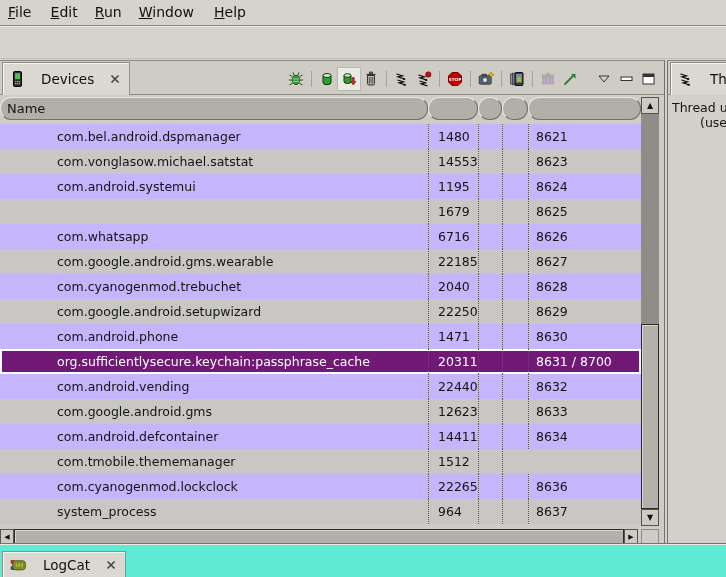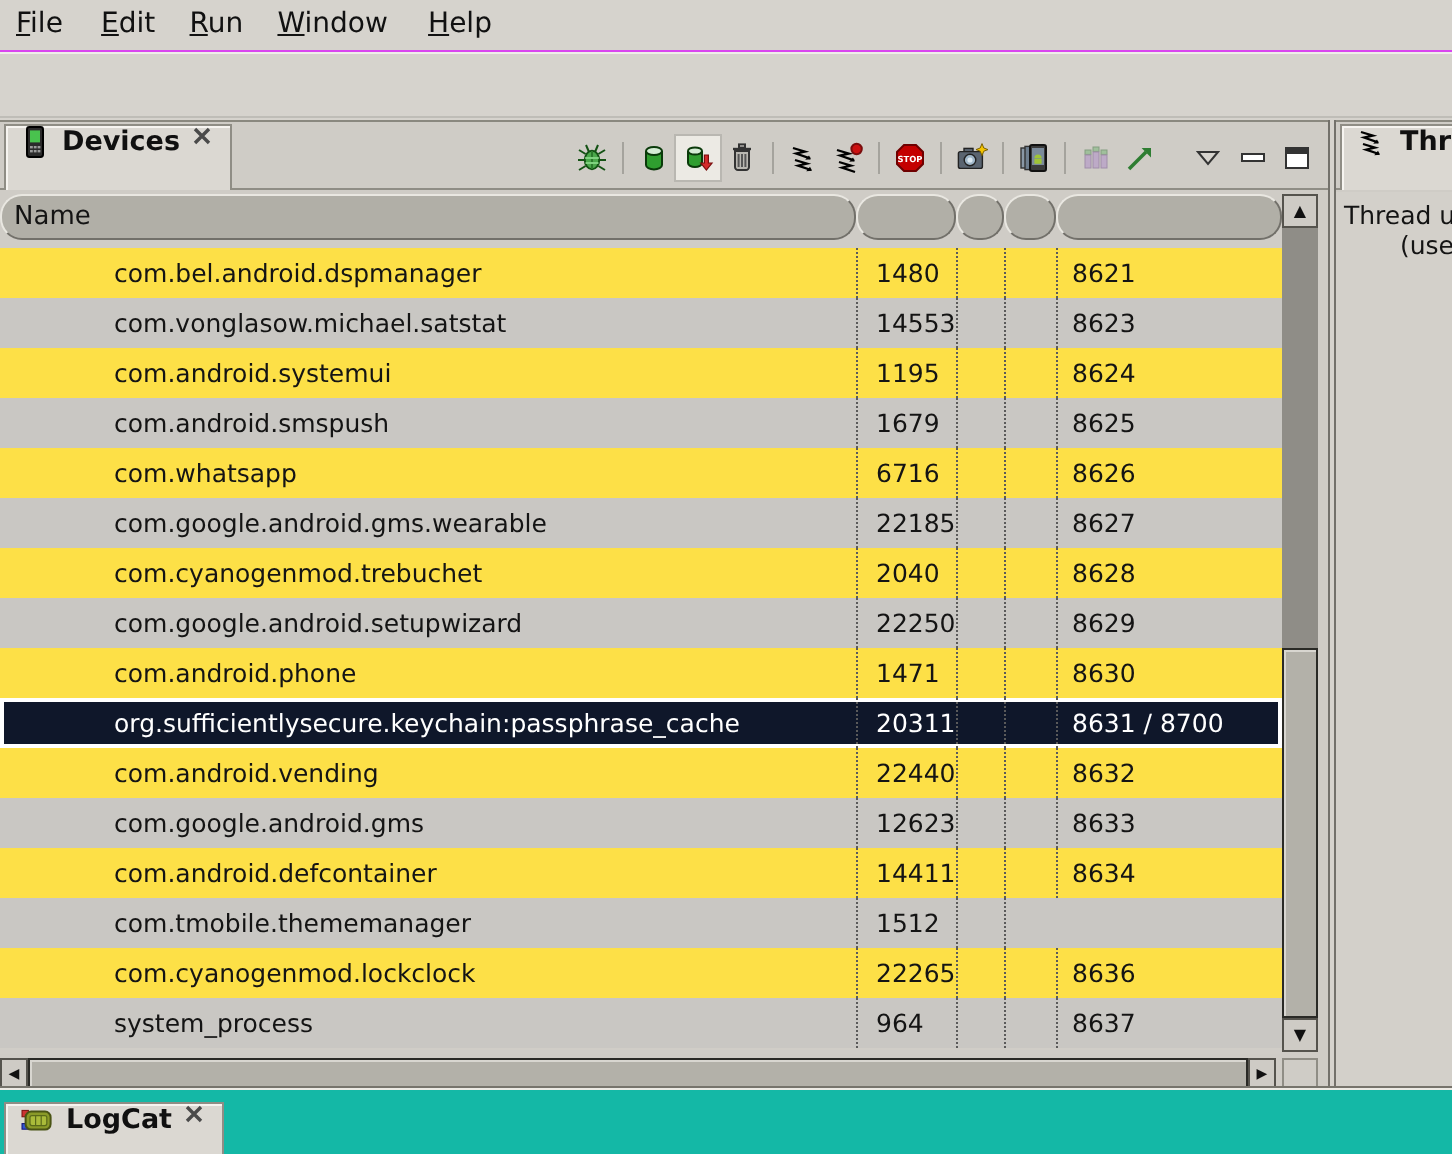--- a/index.html
+++ b/index.html
@@ -15,46 +15,46 @@
 
   .blankbar { position:absolute; left:0; top:27px; width:726px; height:32px; border-bottom:1px solid #bfbdb7; }
 
   
   .left-panel { position:absolute; left:0; top:60px; width:664px; height:483px; background:#cfccc6; border-top:1px solid #8a887f; }
   .sash-v { position:absolute; left:664px; top:60px; width:4px; height:483px; background:#d6d3cd;
             border-left:1px solid #73716b; border-right:1px solid #73716b; }
   .right-panel { position:absolute; left:668px; top:60px; width:322px; height:483px; background:#cfccc6; border-top:1px solid #8a887f; }
 
   .tabbar { position:absolute; left:0; top:0; width:100%; height:34px; background:#cfccc6; border-bottom:1px solid #8f8d85; }
-  .tab { position:absolute; left:2px; top:1px; height:33px; display:flex; align-items:flex-start; gap:6px;
+  .tab { position:absolute; left:2px; top:1px; height:33px; display:flex; align-items:center; gap:16px;
          padding:0 9px 0 7px; background:#dbd8d2; border:1px solid #8f8d85; border-bottom:none;
-         box-shadow:inset 1px 1px 0 #f6f4f0; font-size:13.5px;font-weight:bold; }
+         box-shadow:inset 1px 1px 0 #f6f4f0; font-size:13.5px; }
   .tab .lbl { color:#101010; }
   .closex { width:10px; height:10px; }
 
   
   .ltoolbar { position:absolute; right:5px; top:7px; height:22px; display:flex; align-items:center; }
   .tbtn { width:22px; height:22px; display:flex; align-items:center; justify-content:center; }
   .tbtn.hl { background:#eceae4; outline:1px solid #b9b7b1; }
   .tsep { width:1px; height:16px; background:#a5a39d; margin:0 4px; }
   .tgap { width:12px; }
   .dim { opacity:.55; }
 
   
   .lheader { position:absolute; left:0; top:36px; height:23px; width:641px; display:flex; font-size:13px; }
   .hseg { height:23px; background:#b1afa7; border-top:1px solid #e9e7e1; border-left:1px solid #e9e7e1;
           border-right:1px solid #72706a; border-bottom:1px solid #72706a; line-height:21px; padding-left:6px;
           overflow:hidden; white-space:nowrap;border-radius:11px; }
   .h0{width:428px}.h1{width:50px}.h2{width:24px}.h3{width:26px}.h4{width:113px}
 
   .rows { position:absolute; left:0; top:59px; width:641px; height:407px; padding-top:4px; background:#d0cdc7; overflow:hidden; }
   .trow { position:relative; height:25px; width:641px; font-size:12.5px; line-height:25px; }
-  .trow.odd  { background:#fde047;text-decoration:underline; }
+  .trow.odd  { background:#c4b5fd;text-decoration:underline; }
   .trow.even { background:#c9c7c3; }
-  .trow.selected { background:#0f172a; color:#fff; box-shadow:inset 0 0 0 2px #ffffff; }
+  .trow.selected { background:#701a75; color:#fff; box-shadow:inset 0 0 0 2px #ffffff; }
   .c { position:absolute; top:0; height:25px; overflow:hidden; white-space:nowrap; }
   .c.name { left:0; width:428px; padding-left:57px; }
   .c.pid  { left:428px; width:50px; padding-left:9px; border-left:1px dotted #5a5a5a; }
   .c.e1   { left:478px; width:24px; border-left:1px dotted #5a5a5a; }
   .c.e2   { left:502px; width:26px; border-left:1px dotted #5a5a5a; }
   .c.port { left:528px; width:113px; padding-left:7px; border-left:1px dotted #5a5a5a; }
 
   
   .vscroll { position:absolute; left:641px; top:36px; width:18px; height:429px; background:#8f8d87; }
   .sbtn { position:absolute; left:0; width:18px; height:17px; background:#cecbc5; border:1px solid #55534d;
@@ -69,21 +69,21 @@
   .hthumb { position:absolute; left:14px; top:0; width:610px; height:15px; background:#b3b1a9;
             border:1px solid #2a2a26; box-shadow:inset 1px 1px 0 #d8d6d0; }
   .corner { position:absolute; left:641px; top:468px; width:18px; height:15px; background:#cfccc6; border:1px solid #8f8d85; }
 
   
   .rcontent { position:absolute; left:0; top:35px; width:100%; height:448px; background:#d3d0ca; font-size:12.5px; }
   .msg1 { padding:4px 0 0 4px; white-space:nowrap; }
   .msg2 { padding-left:32px; white-space:nowrap; }
 
   
-  .bottom-bar { position:absolute; left:0; top:543px; width:726px; height:34px; background:#14b8a6;
+  .bottom-bar { position:absolute; left:0; top:543px; width:726px; height:34px; background:#5eead4;
                 border-top:1px solid #76746c; box-shadow:inset 0 1px 0 #eceae4; }
   .bottom-bar .tab { top:7px; height:27px; }
 </style>
 </head>
 <body>
 
 <div class="screen">
 
   <div class="menubar">
     <span class="mi m0"><u>F</u>ile</span>
@@ -262,21 +262,20 @@
     <span class="c port">8623</span>
   </div>
         <div class="trow odd">
     <span class="c name">com.android.systemui</span>
     <span class="c pid">1195</span>
     <span class="c e1"></span>
     <span class="c e2"></span>
     <span class="c port">8624</span>
   </div>
         <div class="trow even">
-    <span class="c name">com.android.smspush</span>
     <span class="c pid">1679</span>
     <span class="c e1"></span>
     <span class="c e2"></span>
     <span class="c port">8625</span>
   </div>
         <div class="trow odd">
     <span class="c name">com.whatsapp</span>
     <span class="c pid">6716</span>
     <span class="c e1"></span>
     <span class="c e2"></span>

